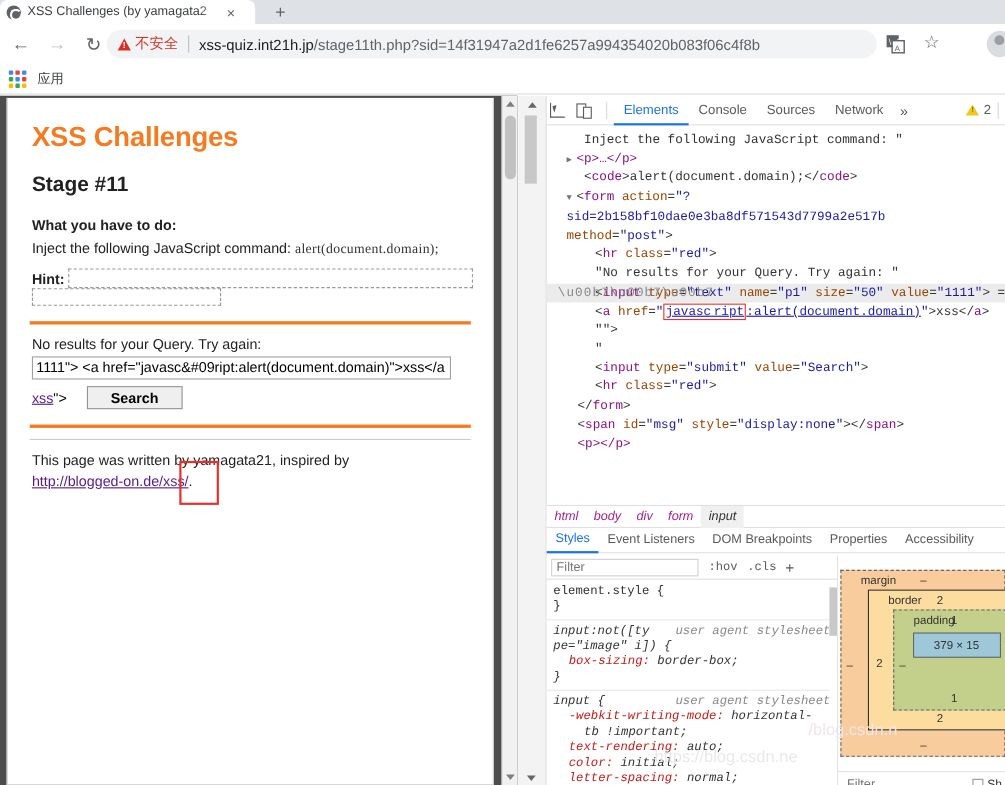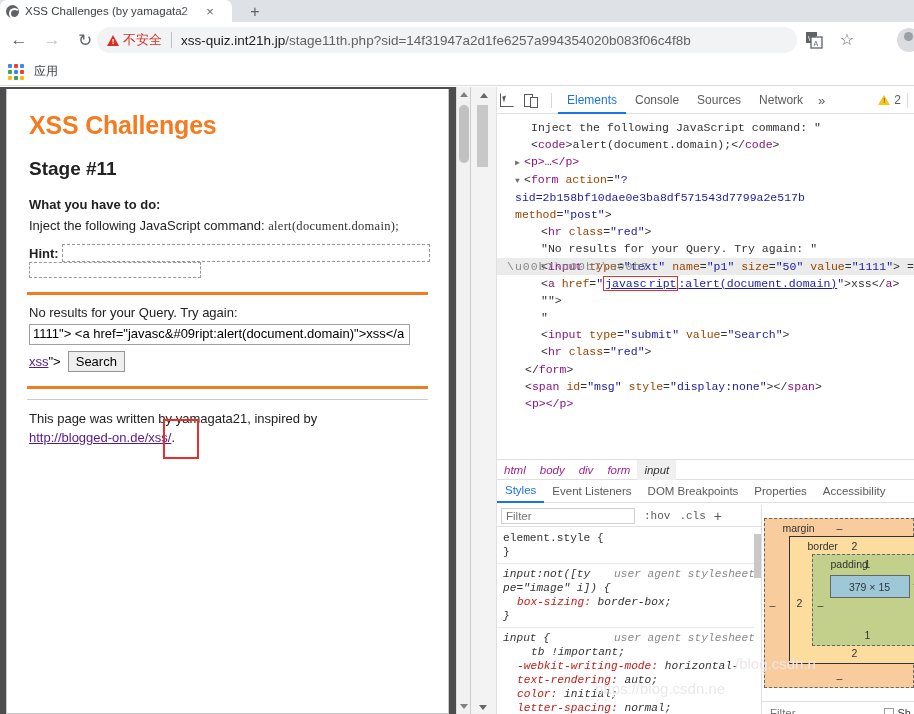--- a/index.html
+++ b/index.html
@@ -122,22 +122,22 @@
   .hr-grey { height:1px; background:#ccc; margin:10px 2px; border:none; }
   .result-txt { font-size:13px; color:#222; margin:0 0 4px 4px; }
   .qbox {
     margin-left:4px; border:1px solid #a0a0a0; height:21px; width:381px;
     font-size:13px; color:#000; padding:1px 3px; overflow:hidden; white-space:nowrap;
     background:#fff; display:block;
   }
   .tailrow { margin:6px 0 0 4px; display:flex; align-items:center; font-size:13px; }
   .tail-link { color:#551a8b; text-decoration:underline; }
   .searchbtn {
-    margin-left:7px; background:#efefef; border:1px solid #949494;
-    padding:2px 7px; font-size:13px; color:#000; cursor:pointer;
+    margin-left:18px; background:#efefef; border:1px solid #949494;
+    padding:2px 21px; font-size:13px; color:#000; cursor:pointer;font-weight:bold;
   }
   .redbox {
     position:absolute; left:163px; top:332px; width:36px; height:40px;
     border:2px solid #e8302a; pointer-events:none;
   }
   .footer-txt { font-size:13px; color:#222; margin:2px 0 0 4px; line-height:1.45; }
   .footer-txt a { color:#551a8b; text-decoration:underline; }
   .page-scrollbar {
     position:absolute; right:0; top:0; width:14px; height:627px; background:#f1f1f1;
     border-left:1px solid #dcdcdc;
@@ -425,22 +425,22 @@
       <div class="dt-more">»</div>
       <div class="dt-warn">
         <span class="warn-badge-tri"></span>
         <span class="warn-cnt">2</span>
         <span class="dt-warn-sep"></span>
       </div>
     </div>
 
     <div class="tree">
       <div class="tl" style="padding-left:34px"><span class="txt">Inject the following JavaScript command: "</span></div>
+      <div class="tl" style="padding-left:18px"><span class="arrow-r">▶</span><span class="tag">&lt;p&gt;…&lt;/p&gt;</span></div>
       <div class="tl" style="padding-left:34px"><span class="punc">&lt;</span><span class="tag">code</span><span class="punc">&gt;</span><span class="txt">alert(document.domain);</span><span class="punc">&lt;/</span><span class="tag">code</span><span class="punc">&gt;</span></div>
-      <div class="tl" style="padding-left:18px"><span class="arrow-r">▶</span><span class="tag">&lt;p&gt;…&lt;/p&gt;</span></div>
       <div class="tl" style="padding-left:18px;height:auto;white-space:normal"><span class="arrow-d">▼</span><span class="punc">&lt;</span><span class="tag">form</span> <span class="attr">action</span><span class="punc">=</span><span class="val">"?sid=2b158bf10dae0e3ba8df571543d7799a2e517b</span><br><span class="attr">method</span><span class="punc">=</span><span class="val">"post"</span><span class="punc">&gt;</span></div>
       <div class="tl" style="padding-left:44px"><span class="punc">&lt;</span><span class="tag">hr</span> <span class="attr">class</span><span class="punc">=</span><span class="val">"red"</span><span class="punc">&gt;</span></div>
       <div class="tl" style="padding-left:44px"><span class="txt">"No results for your Query. Try again: "</span></div>
       <div class="tl sel" style="padding-left:44px"><span class="dots" style="left:10px">\u00b7\u00b7\u00b7</span><span class="punc">&lt;</span><span class="tag">input</span> <span class="attr">type</span><span class="punc">=</span><span class="val">"text"</span> <span class="attr">name</span><span class="punc">=</span><span class="val">"p1"</span> <span class="attr">size</span><span class="punc">=</span><span class="val">"50"</span> <span class="attr">value</span><span class="punc">=</span><span class="val">"1111"</span><span class="punc">&gt; ==</span></div>
       <div class="tl" style="padding-left:44px"><span class="punc">&lt;</span><span class="tag">a</span> <span class="attr">href</span><span class="punc">=</span><span class="val">"</span><span class="inline-red-box val under">javasc ript</span><span class="val under">:alert(document.domain)</span><span class="val">"</span><span class="punc">&gt;xss&lt;/</span><span class="tag">a</span><span class="punc">&gt;</span></div>
       <div class="tl" style="padding-left:44px"><span class="txt">""&gt;</span></div>
       <div class="tl" style="padding-left:44px"><span class="txt">"</span></div>
       <div class="tl" style="padding-left:44px"><span class="punc">&lt;</span><span class="tag">input</span> <span class="attr">type</span><span class="punc">=</span><span class="val">"submit"</span> <span class="attr">value</span><span class="punc">=</span><span class="val">"Search"</span><span class="punc">&gt;</span></div>
       <div class="tl" style="padding-left:44px"><span class="punc">&lt;</span><span class="tag">hr</span> <span class="attr">class</span><span class="punc">=</span><span class="val">"red"</span><span class="punc">&gt;</span></div>
       <div class="tl" style="padding-left:28px"><span class="punc">&lt;/</span><span class="tag">form</span><span class="punc">&gt;</span></div>
@@ -482,22 +482,22 @@
         <span class="ua ital">user agent stylesheet</span>
         <div class="sel-line ital">input:not([ty</div>
         <div class="sel-line ital">pe="image" i]) {</div>
         <span class="prop-i"><span>box-sizing</span>: <span class="pv">border-box;</span></span>
         <div class="sel-line ital">}</div>
       </div>
 
       <div class="rule">
         <span class="ua ital">user agent stylesheet</span>
         <div class="sel-line ital">input {</div>
+        <span class="prop-i"><span>-webkit-writing-mode</span>: <span class="pv">horizontal-</span></span>
         <span class="prop-i" style="padding-left:28px"><span class="pv">tb !important;</span></span>
-        <span class="prop-i"><span>-webkit-writing-mode</span>: <span class="pv">horizontal-</span></span>
         <span class="prop-i"><span>text-rendering</span>: <span class="pv">auto;</span></span>
         <span class="prop-i"><span>color</span>: <span class="pv">initial;</span></span>
         <span class="prop-i"><span>letter-spacing</span>: <span class="pv">normal;</span></span>
 
       </div>
     </div>
 
     <div class="css-scroll">
       <div class="css-thumb"></div>
     </div>

